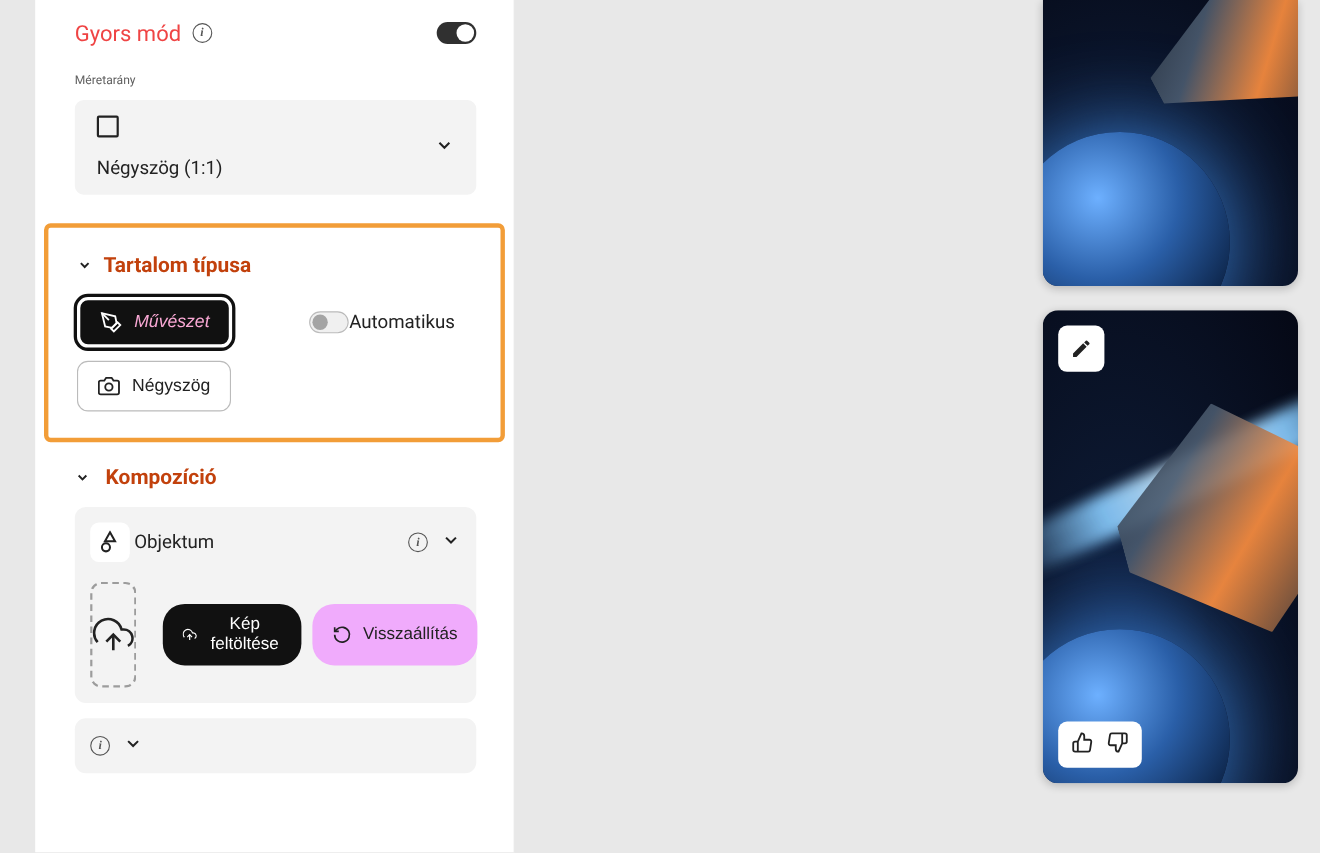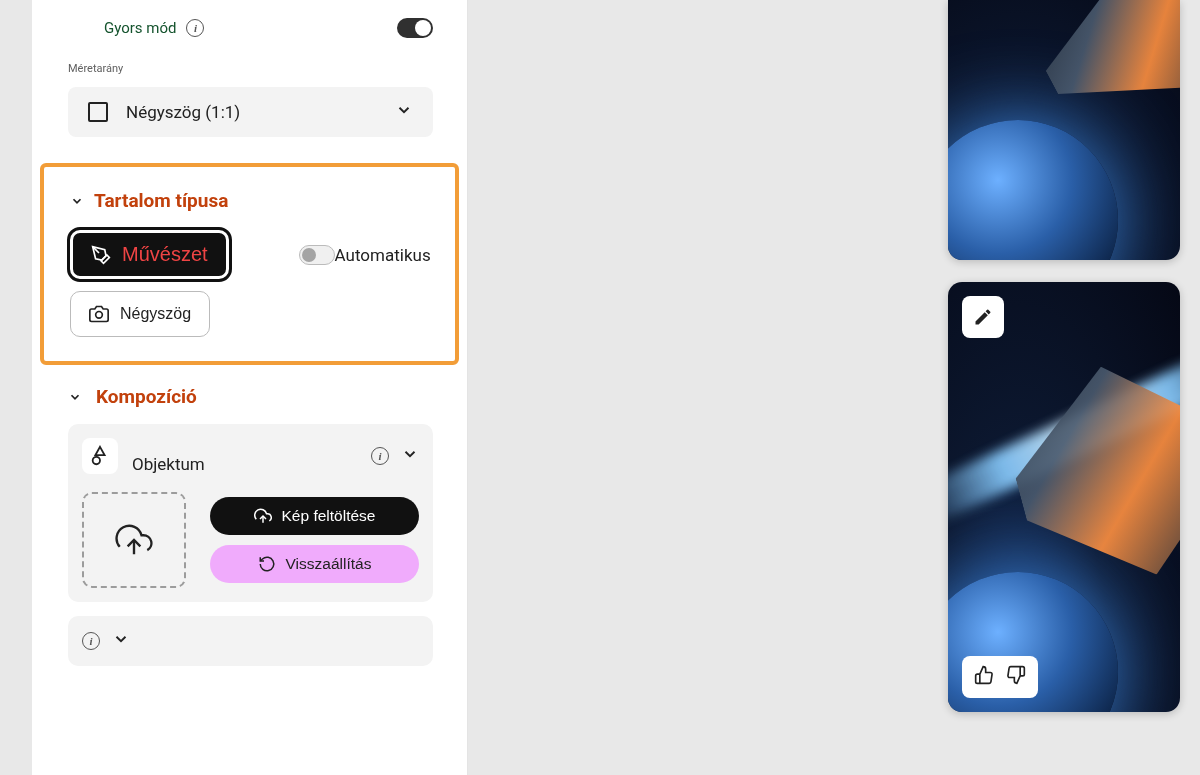--- a/index.html
+++ b/index.html
@@ -2,60 +2,60 @@
 <html><head>
   <meta charset="utf-8">
   <style>
     * { box-sizing: border-box; margin: 0; padding: 0; }
     body { font-family: -apple-system, BlinkMacSystemFont, 'Segoe UI', Roboto, sans-serif; background: #e8e8e8; width: 1200px; height: 775px; overflow: hidden; position: relative; }
     
     .sidebar { position: absolute; left: 32px; top: 0; width: 436px; height: 775px; background: #fff; padding: 18px 0 0 0; border-right: 1px solid #e4e4e4; }
     
     .quick-row { display: flex; align-items: center; justify-content: space-between; padding: 0 34px 0 36px; margin-bottom: 24px; }
     .quick-left { display: flex; align-items: center; gap: 10px; }
-    .quick-label { font-size: 15px; color: #14532d; font-weight: 400; margin-left: 36px; }
+    .quick-label { font-size: 20px; color: #ef4444; font-weight: 400; }
     .info-circle { width: 18px; height: 18px; border: 1.5px solid #555; border-radius: 50%; display: flex; align-items: center; justify-content: center; font-size: 11px; font-style: italic; font-family: serif; font-weight: 600; color: #555; }
     .toggle { width: 36px; height: 20px; background: #303030; border-radius: 10px; position: relative; cursor: pointer; }
     .toggle-knob-on { position: absolute; right: 2px; top: 2px; width: 16px; height: 16px; background: #fff; border-radius: 50%; }
     
     .section-label { font-size: 11px; color: #606060; padding: 0 0 12px 36px; }
     .aspect-select { margin: 0 34px 26px 36px; background: #f3f3f3; border-radius: 8px; padding: 14px 20px; display: flex; align-items: center; justify-content: space-between; cursor: pointer; }
-    .aspect-left { display: flex; gap: 18px; }
+    .aspect-left { display: flex; gap: 18px; flex-direction: column; }
     .square-icon { width: 20px; height: 20px; border: 2.5px solid #222; border-radius: 2px; }
     .aspect-text { font-size: 17px; color: #222; }
     
     .highlight-box { border: 4px solid #f29d38; border-radius: 6px; margin: 0 8px 20px 8px; padding: 22px 26px 24px 26px; position: relative; }
     .section-header { display: flex; align-items: center; gap: 10px; margin-bottom: 18px; }
     .chev-down { width: 14px; height: 14px; display: flex; align-items: center; justify-content: center; }
     .section-title { font-size: 19px; font-weight: 700; color: #c2410c; }
     
     .type-row { display: flex; align-items: center; gap: 70px; margin-bottom: 12px; }
-    .type-pill-dark { background: #111; color: #ef4444; border: 3px solid #fff; outline: 3px solid #111; border-radius: 10px; padding: 10px 18px; display: flex; align-items: center; gap: 11px; font-size: 20px; cursor: pointer; }
+    .type-pill-dark { background: #111; color: #f9a8d4; border: 3px solid #fff; outline: 3px solid #111; border-radius: 10px; padding: 10px 18px; display: flex; align-items: center; gap: 11px; font-size: 16px; cursor: pointer; font-style: italic; }
     .type-pill-light { background: #fff; color: #222; border: 1.5px solid #bbb; border-radius: 10px; padding: 12px 18px; display: flex; align-items: center; gap: 11px; font-size: 16px; cursor: pointer; }
     .type-pill-dark svg { stroke: #fff; }
     .type-pill-light svg { stroke: #222; }
     
     .auto-group { display: flex; align-items: center; gap: 0; }
     .toggle-off { width: 36px; height: 20px; background: #f0f0f0; border: 1.5px solid #bbb; border-radius: 10px; position: relative; cursor: pointer; }
     .toggle-knob-off { position: absolute; left: 2px; top: 2px; width: 14px; height: 14px; background: #a4a4a4; border-radius: 50%; }
     .auto-label { font-size: 17px; color: #222; }
     
     .compo-section { padding: 0 34px 0 36px; }
     .compo-header { display: flex; align-items: center; gap: 14px; margin-bottom: 16px; }
     
     .panel { background: #f3f3f3; border-radius: 10px; padding: 14px; margin-bottom: 14px; }
     .panel-head { display: flex; align-items: center; justify-content: space-between; }
-    .panel-head-left { display: flex; align-items: flex-end; gap: 14px; }
+    .panel-head-left { display: flex; align-items: center; gap: 4px; }
     .panel-icon { width: 36px; height: 36px; background: #fff; border-radius: 8px; display: flex; align-items: center; justify-content: center; }
     .panel-title { font-size: 17px; color: #222; }
     .panel-head-right { display: flex; align-items: center; gap: 12px; }
     
     .panel-body { display: flex; gap: 24px; align-items: center; margin-top: 18px; }
     .dropzone { width: 104px; height: 96px; border: 2px dashed #9c9c9c; border-radius: 10px; display: flex; align-items: center; justify-content: center; cursor: pointer; }
-    .panel-buttons { display: flex; flex-direction: column; gap: 10px; flex: 1; }
+    .panel-buttons { display: flex; flex-direction: row; gap: 10px; flex: 1; }
     .btn-dark { background: #111; color: #fff; border: none; border-radius: 20px; padding: 10px 18px; font-size: 15.5px; display: flex; align-items: center; justify-content: center; gap: 10px; cursor: pointer; font-weight: 500; }
     .btn-light { background: #f0abfc; color: #222; border: none; border-radius: 20px; padding: 10px 18px; font-size: 15.5px; display: flex; align-items: center; justify-content: center; gap: 10px; cursor: pointer; }
     
     .image-col { position: absolute; right: 20px; top: 0; width: 232px; }
     .img-card { width: 232px; border-radius: 14px; position: relative; overflow: hidden; margin-bottom: 22px; box-shadow: 0 2px 8px rgba(0,0,0,0.2); }
     .img-card.top { height: 260px; border-radius: 0 0 14px 14px; }
     .img-card.bottom { height: 430px; }
     .space-bg { width: 100%; height: 100%; background: radial-gradient(ellipse at 30% 90%, #1a3a6e 0%, #0c1830 40%, #050815 100%); position: relative; overflow: hidden; }
     .planet-glow { position: absolute; bottom: -60px; left: -30px; width: 200px; height: 200px; border-radius: 50%; background: radial-gradient(circle at 40% 30%, #6db0ff 0%, #2a5fa8 40%, #0a1f40 80%); box-shadow: 0 0 80px #3a7fd4; }
     .glow-streak { position: absolute; top: 30%; left: -20%; width: 160%; height: 40px; background: linear-gradient(90deg, transparent, #88ccff, #e0f4ff, #88ccff, transparent); transform: rotate(-25deg); filter: blur(6px); opacity: 0.9; }

